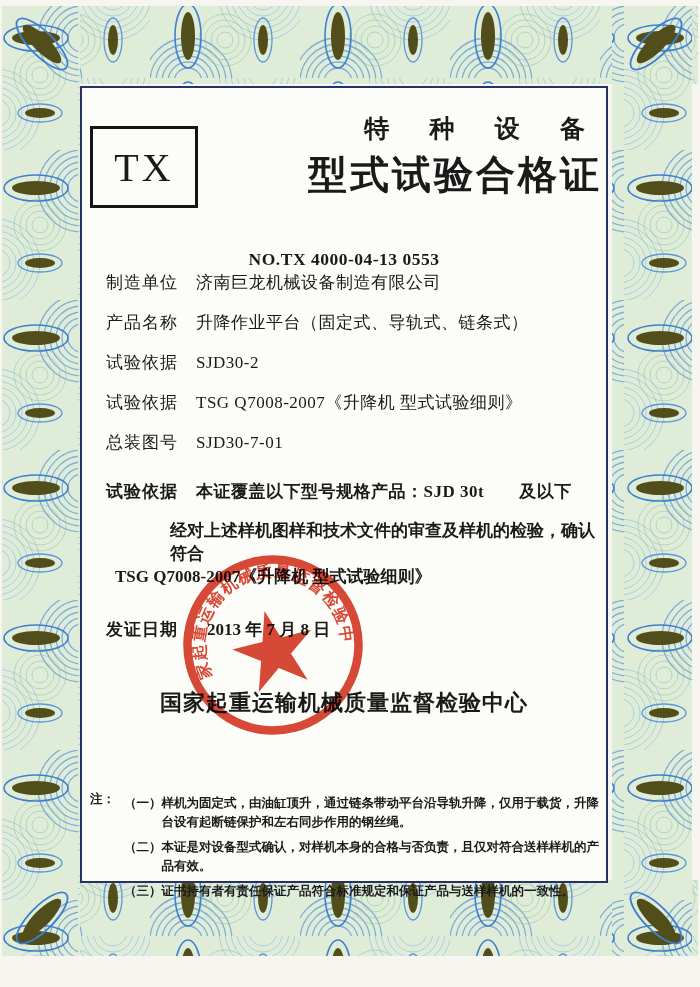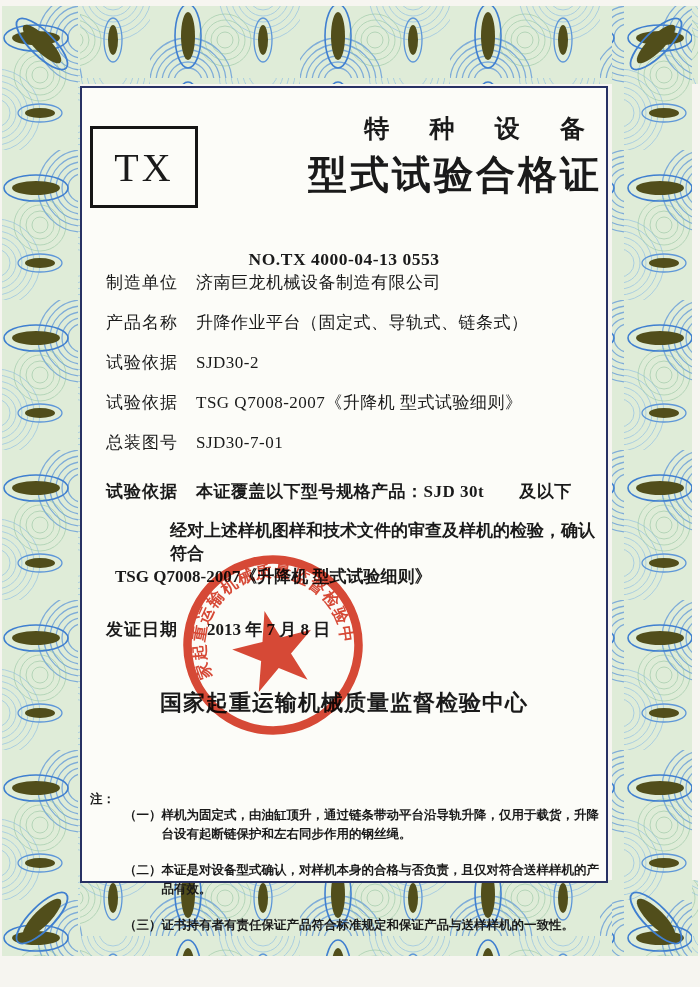--- a/index.html
+++ b/index.html
@@ -30,21 +30,21 @@
   .coverage{position:absolute;top:392px;left:24px;right:6px;font-size:17px;font-weight:bold;line-height:23px;}
   .cov-line1{display:flex;margin-bottom:16px;}
   .cov-line2{margin-left:64px;}
   .cov-line3{margin-left:9px;}
   .issue-row{position:absolute;top:530px;left:24px;display:flex;font-size:17px;font-weight:bold;line-height:23px;}
   .issue-label{width:101px;letter-spacing:1px;}
   .issuer{position:absolute;left:0;right:0;top:600px;text-align:center;font-size:22px;font-weight:bold;letter-spacing:1px;}
   .notes{position:absolute;top:702px;left:8px;right:4px;display:flex;font-size:12.5px;font-weight:bold;line-height:1.55;}
   .notes-label{width:34px;flex-shrink:0;}
   .notes-list{flex:1;}
-  .note-item{margin:16px 0 5px 0;padding-left:3em;text-indent:-3em;}
+  .note-item{margin:4px 0 5px 0;padding-left:3em;text-indent:-3em;}
   .stamp{
     position:absolute;left:96px;top:462px;width:190px;height:190px;
     transform:rotate(-14deg);mix-blend-mode:multiply;opacity:.92;z-index:3;
   }
 </style>
 </head>
 <body>
 
 <svg class="border-svg" width="700" height="987" viewBox="0 0 700 987" aria-hidden="true">
   <defs>

